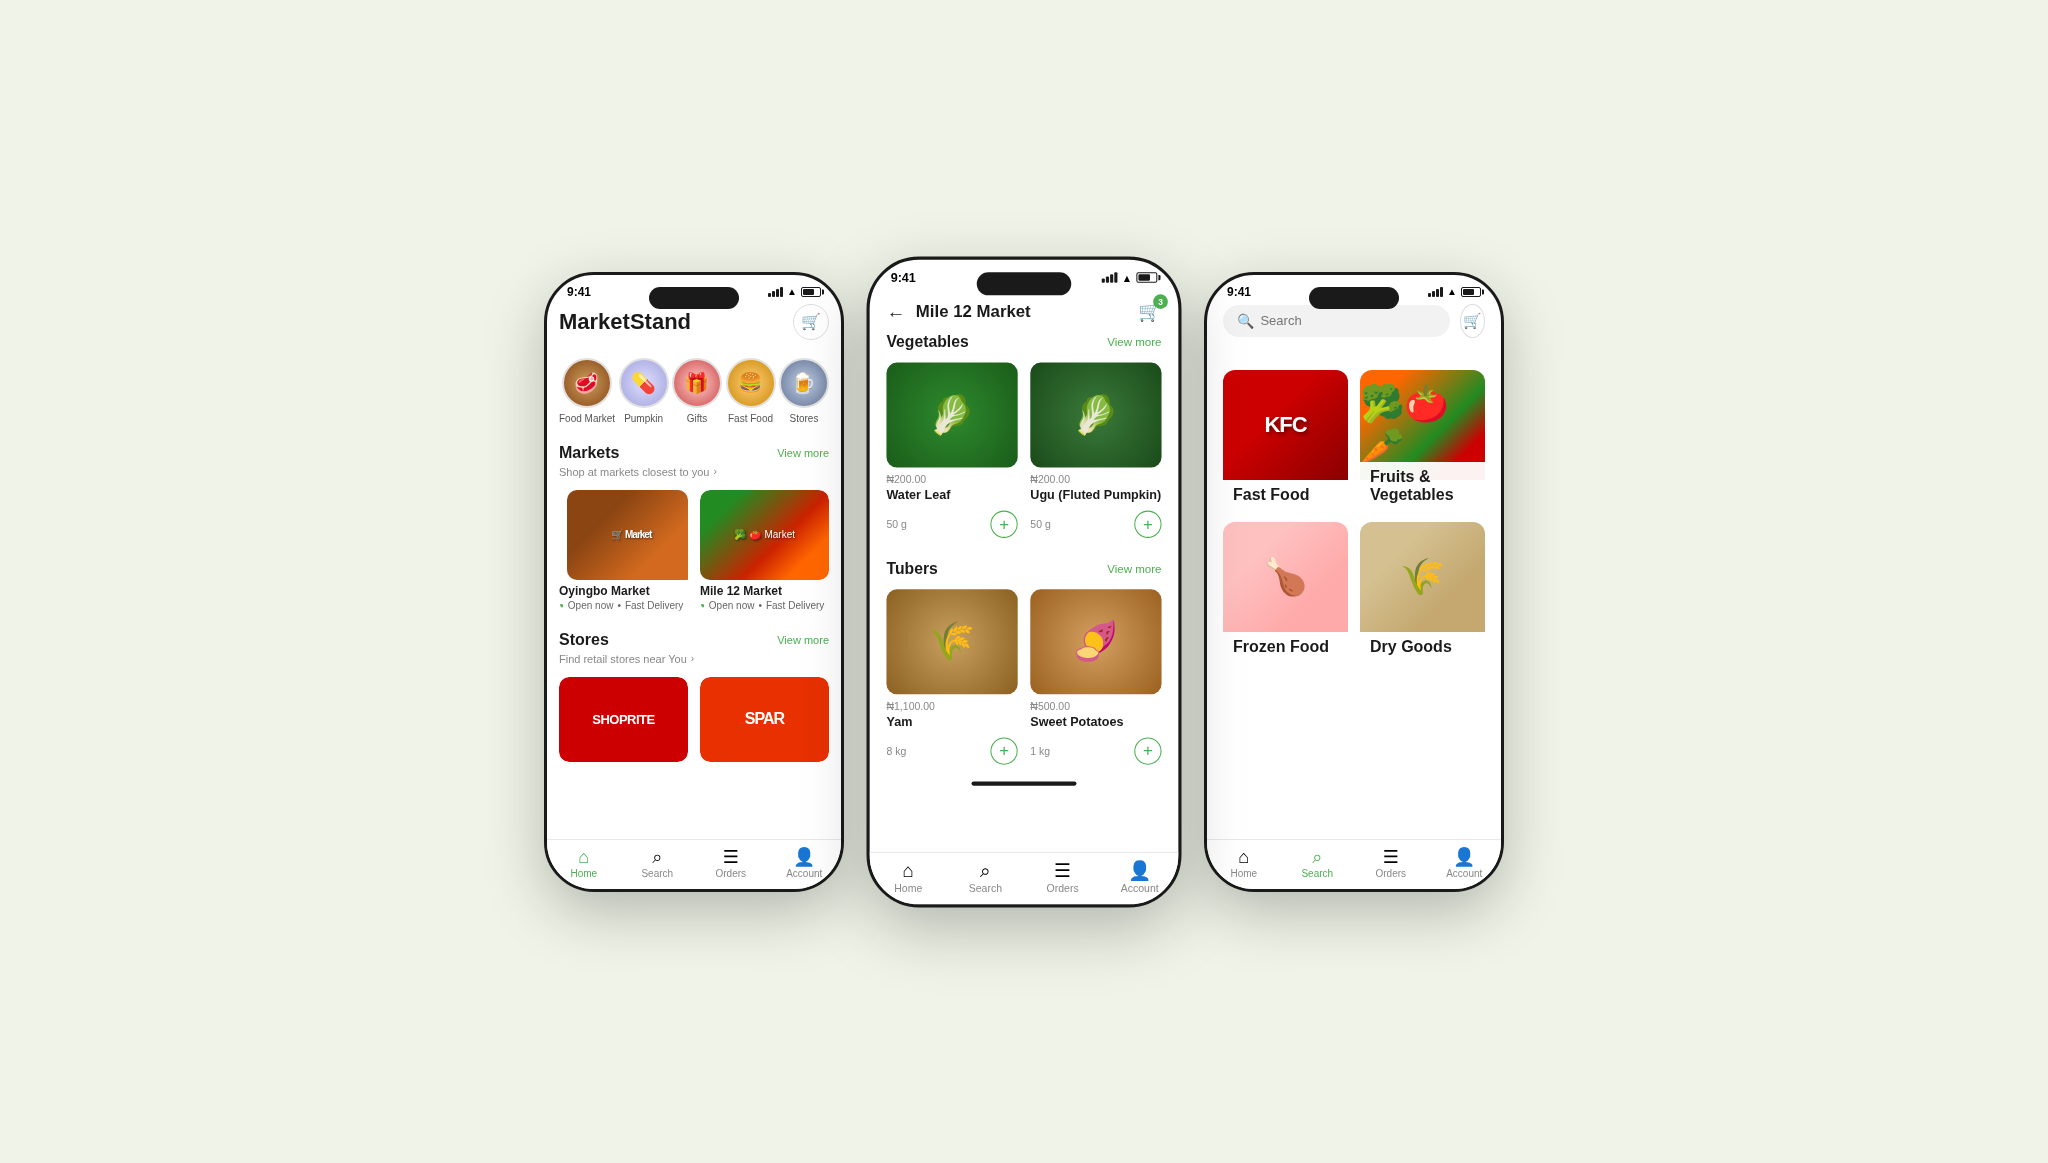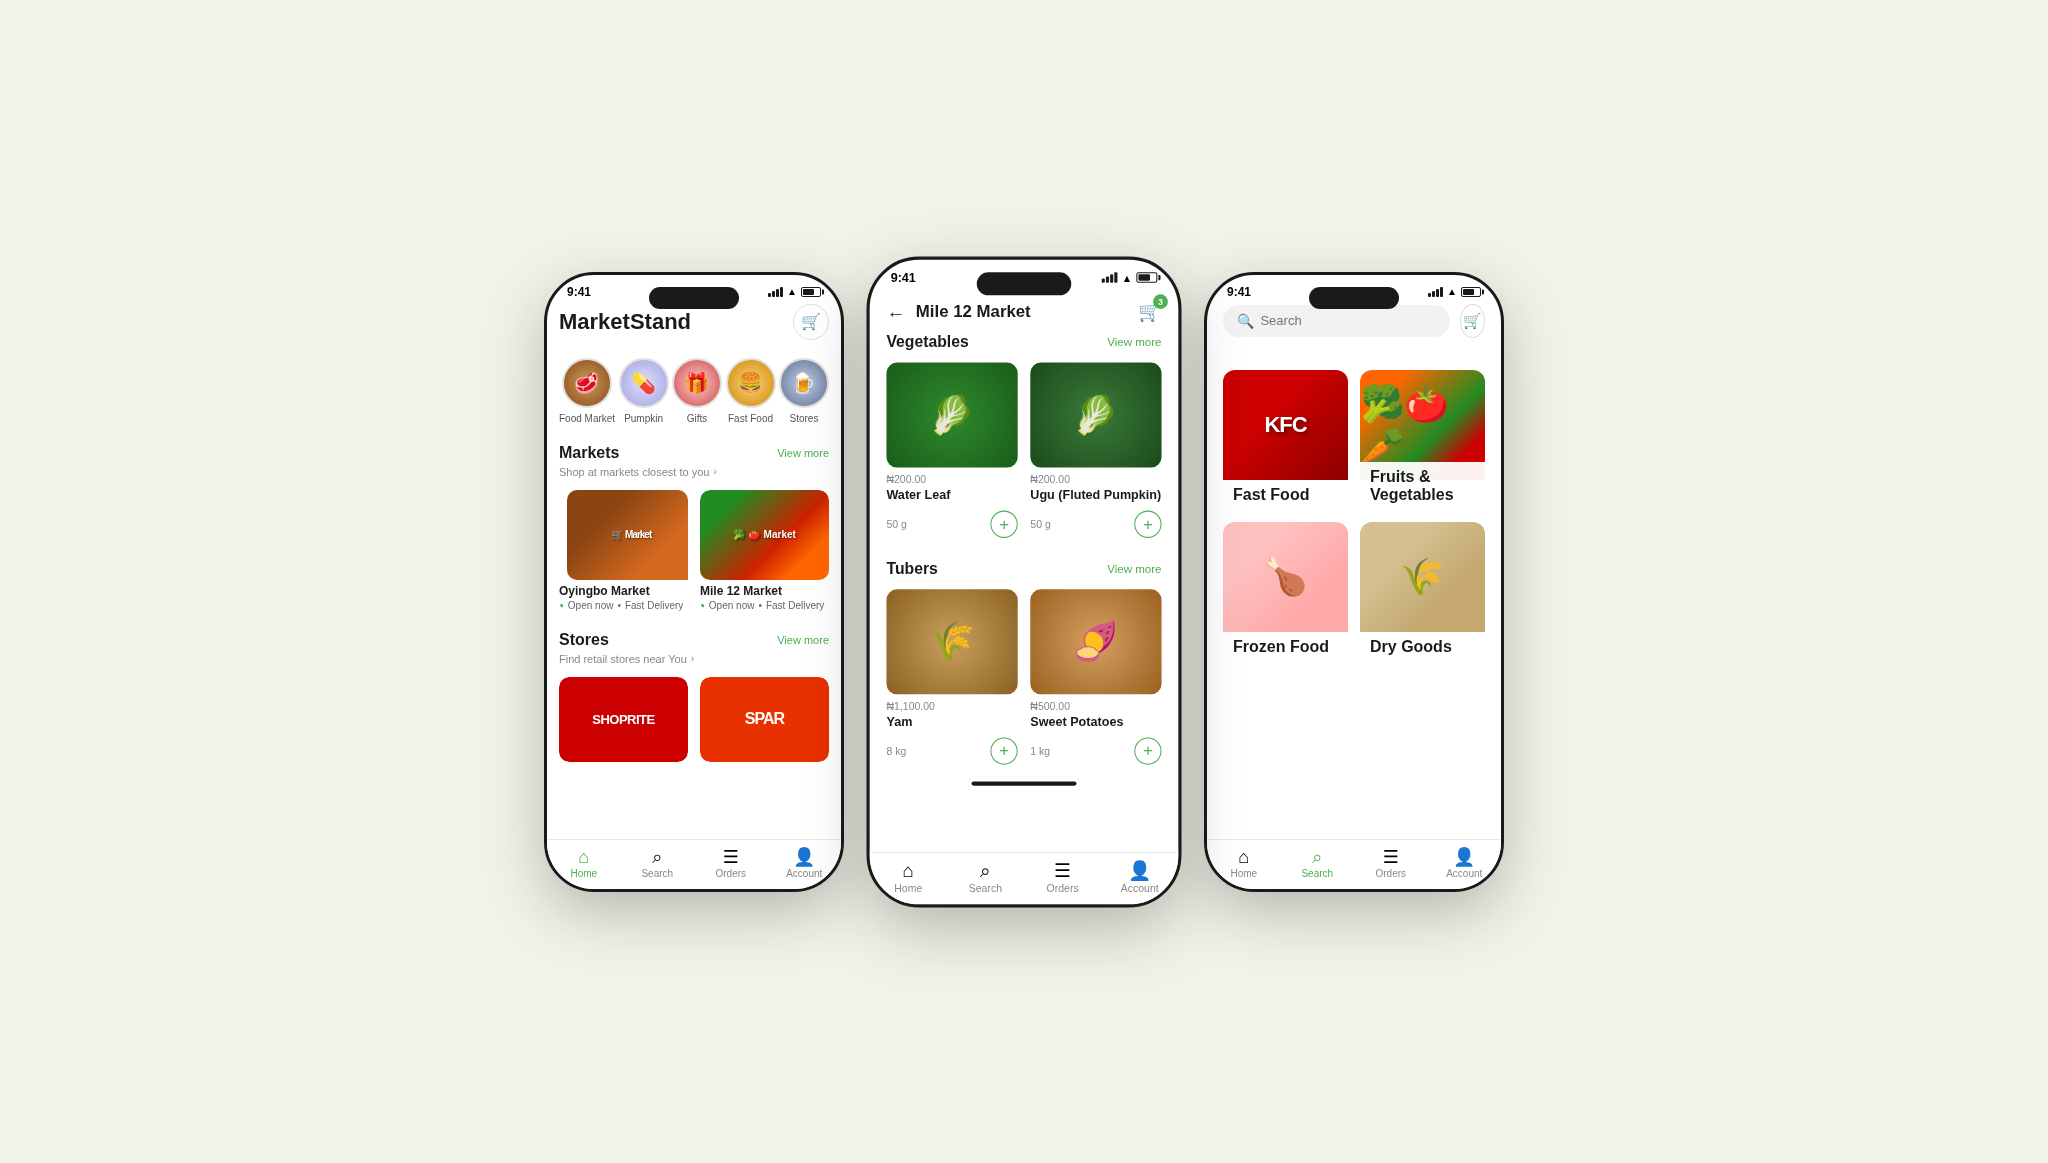--- a/index.html
+++ b/index.html
@@ -539,21 +539,20 @@
       font-weight: 600;
       color: #1a1a1a;
     }
 
     
     .oyingbo-bg {
       background: linear-gradient(135deg, #8B4513 30%, #d2691e 70%);
     }
     .mile12-bg {
       background: linear-gradient(135deg, #228B22 20%, #cc2200 60%, #ff6600 80%);
-      font-weight: bold;
     }
     .shoprite-bg {
       background: #cc0000;
     }
     .spar-bg {
       background: #cc0000;
     }
 
     
     .waterleaf-bg {

